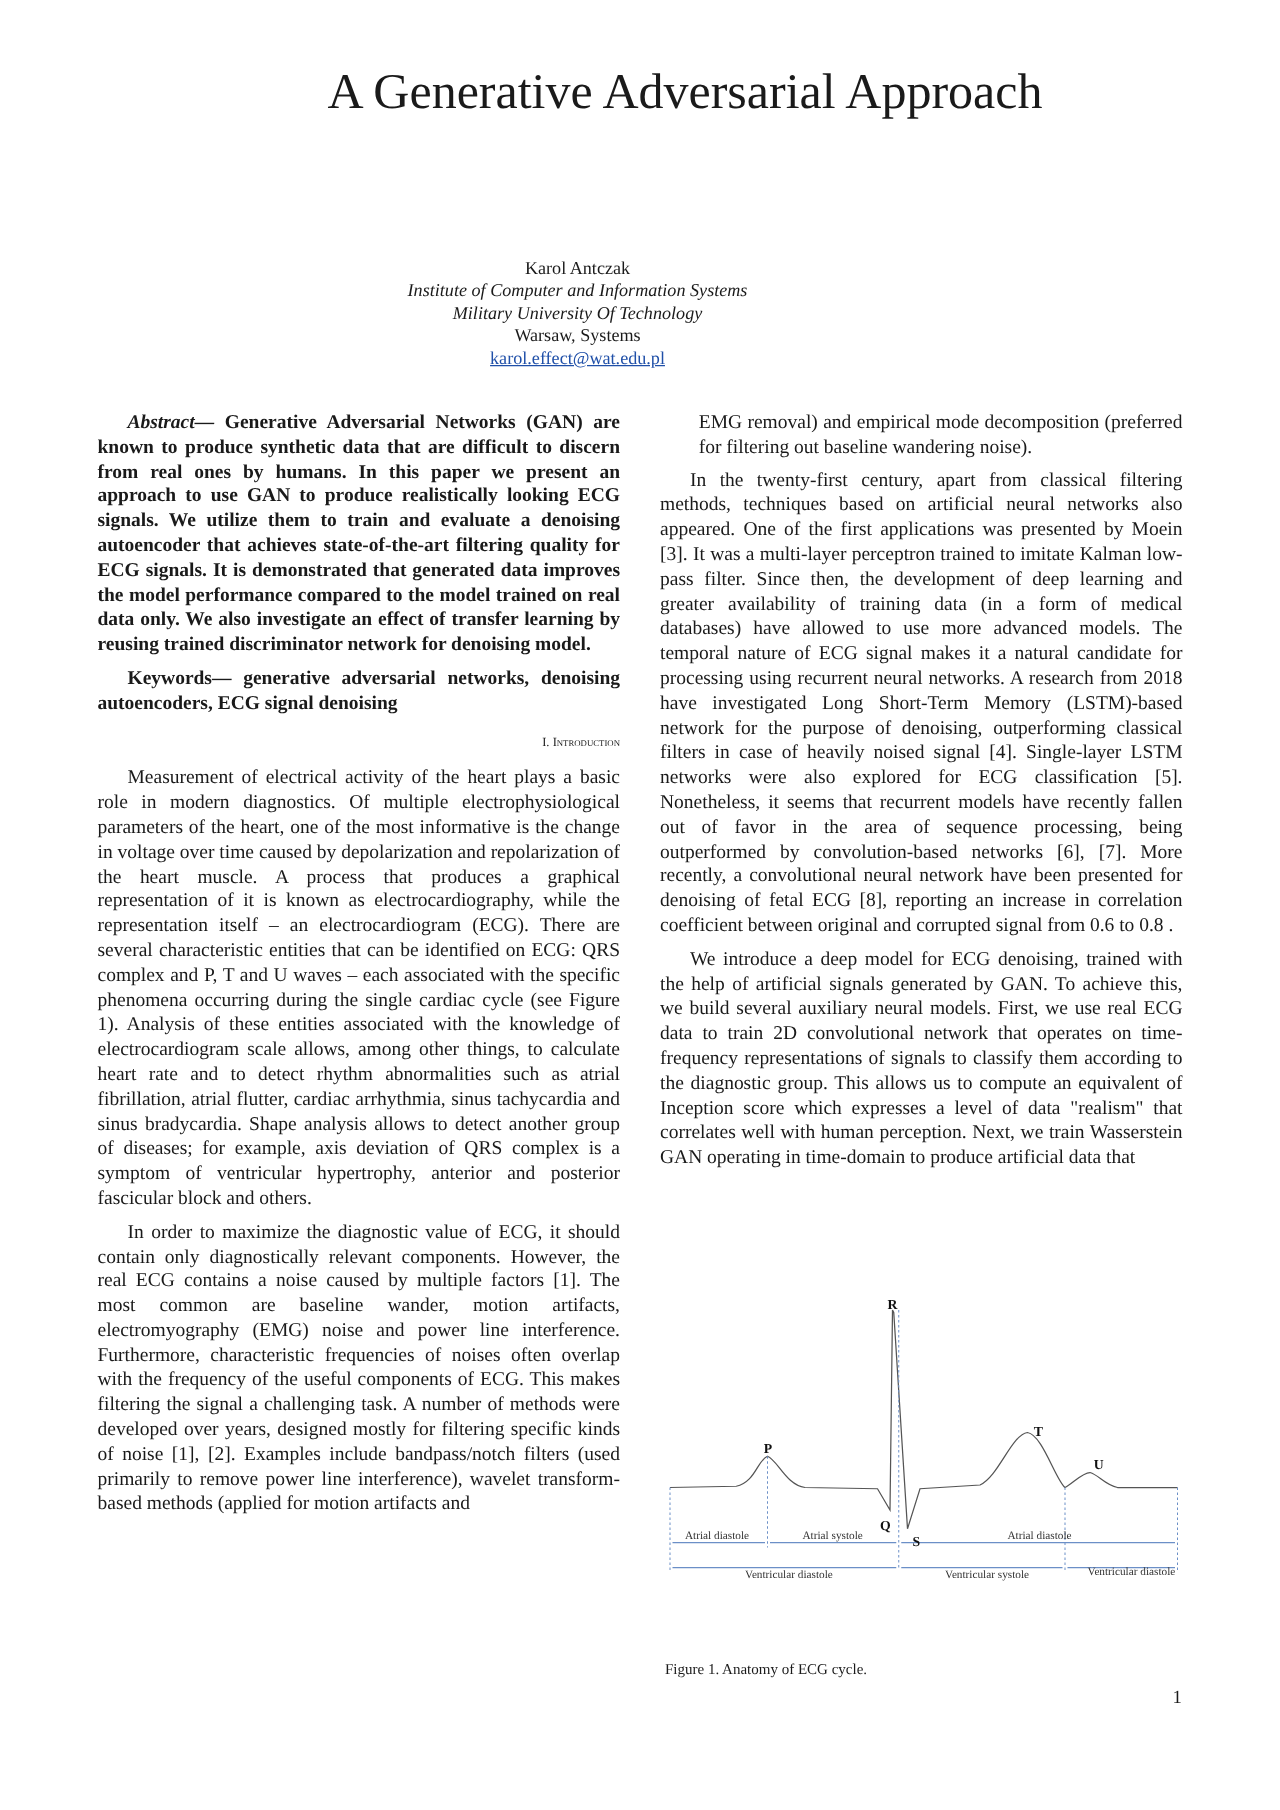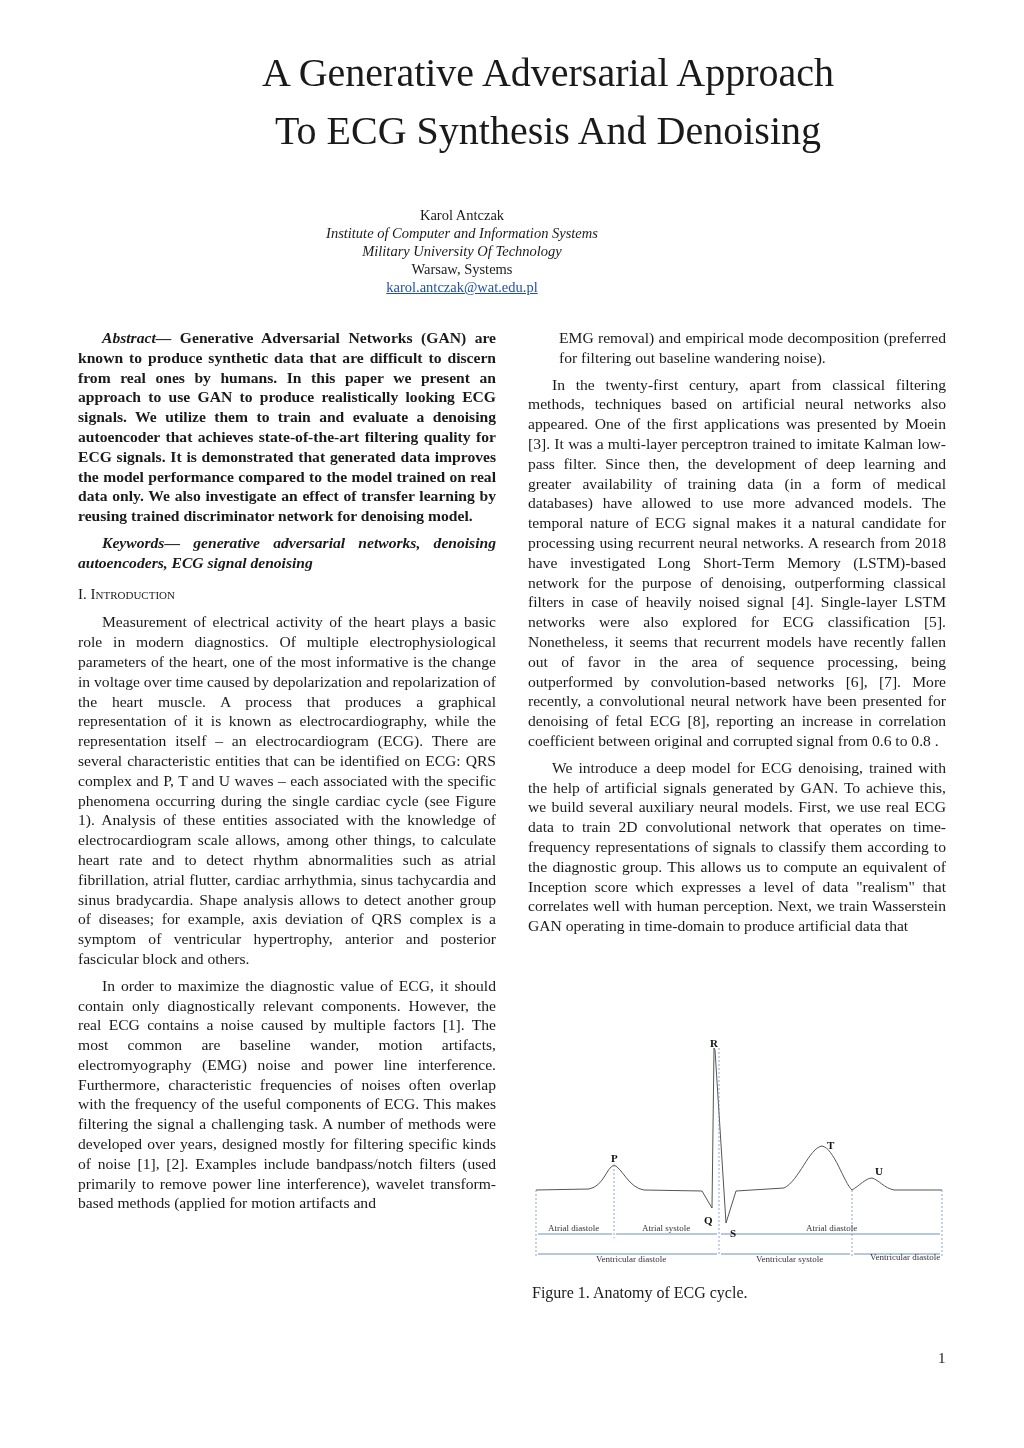--- a/index.html
+++ b/index.html
@@ -9,42 +9,41 @@
   .authors { position:absolute; left:0; width:924px; top:206px; text-align:center; font-size:14.5px; line-height:18px; }
   .authors .it { font-style:italic; }
   .authors a { color:#1f4fa8; text-decoration:underline; }
   .col { position:absolute; width:418px; font-size:15.6px; line-height:19.8px; text-align:justify; }
   .col.left { left:78px; top:328px; }
   .col.right { left:528px; top:328px; }
   .col p { margin:0 0 7px 0; text-indent:24px; }
   .col p.noind { text-indent:0;margin-left:31px; }
   .abstract { font-weight:bold; }
   .abstract .lead, .kw .lead { font-style:italic; }
-  .kw { font-style:italic; font-weight:bold; }
-  .sec { text-align:left; text-indent:0 !important; margin:12px 0 8px 0 !important; font-size:15px; }
+  .kw { font-weight:bold; }
+  .sec { text-align:right; text-indent:0 !important; margin:12px 0 8px 0 !important; font-size:10px; }
   .sec .sc { font-variant:small-caps; }
   .figure { position:absolute; left:534px; top:1038px; width:412px; height:232px; }
   .figure svg text { font-family:"Liberation Serif", serif; }
-  .caption { position:absolute; left:532px; top:1284px; font-size:16px;font-family:Liberation Serif, serif; }
+  .caption { position:absolute; left:532px; top:1328px; font-size:12px;font-family:Liberation Serif, serif; }
   .pagenum { position:absolute; left:938px; top:1350px; font-size:15px; }
 </style>
 </head>
 <body>
 
 <h1 class="title">
   <span>A Generative Adversarial Approach</span><br>
-  <span>To ECG Synthesis And Denoising</span>
 </h1>
 
 <div class="authors">
   <div>Karol Antczak</div>
   <div class="it">Institute of Computer and Information Systems</div>
   <div class="it">Military University Of Technology</div>
   <div>Warsaw, Systems</div>
-  <div><a>karol.antczak@wat.edu.pl</a></div>
+  <div><a>karol.effect@wat.edu.pl</a></div>
 </div>
 
 <div class="col left">
   <p class="abstract"><span class="lead">Abstract—</span><span> Generative Adversarial Networks (GAN) are known to produce synthetic data that are difficult to discern from real ones by humans. In this paper we present an approach to use GAN to produce realistically looking ECG signals. We utilize them to train and evaluate a denoising autoencoder that achieves state-of-the-art filtering quality for ECG signals. It is demonstrated that generated data improves the model performance compared to the model trained on real data only. We also investigate an effect of transfer learning by reusing trained discriminator network for denoising model.</span></p>
   <p class="kw"><span>Keywords—</span><span> generative adversarial networks, denoising autoencoders, ECG signal denoising</span></p>
   <p class="sec"><span>I.</span> <span class="sc">Introduction</span></p>
   <p>Measurement of electrical activity of the heart plays a basic role in modern diagnostics. Of multiple electrophysiological parameters of the heart, one of the most informative is the change in voltage over time caused by depolarization and repolarization of the heart muscle. A process that produces a graphical representation of it is known as electrocardiography, while the representation itself – an electrocardiogram (ECG). There are several characteristic entities that can be identified on ECG: QRS complex and P, T and U waves – each associated with the specific phenomena occurring during the single cardiac cycle (see Figure 1). Analysis of these entities associated with the knowledge of electrocardiogram scale allows, among other things, to calculate heart rate and to detect rhythm abnormalities such as atrial fibrillation, atrial flutter, cardiac arrhythmia, sinus tachycardia and sinus bradycardia. Shape analysis allows to detect another group of diseases; for example, axis deviation of QRS complex is a symptom of ventricular hypertrophy, anterior and posterior fascicular block and others.</p>
   <p>In order to maximize the diagnostic value of ECG, it should contain only diagnostically relevant components. However, the real ECG contains a noise caused by multiple factors [1]. The most common are baseline wander, motion artifacts, electromyography (EMG) noise and power line interference. Furthermore, characteristic frequencies of noises often overlap with the frequency of the useful components of ECG.  This makes filtering the signal a challenging task. A number of methods were developed over years, designed mostly for filtering specific kinds of noise [1], [2]. Examples include bandpass/notch filters (used primarily to remove power line interference), wavelet transform-based methods (applied for motion artifacts and</p>
 </div>
 

